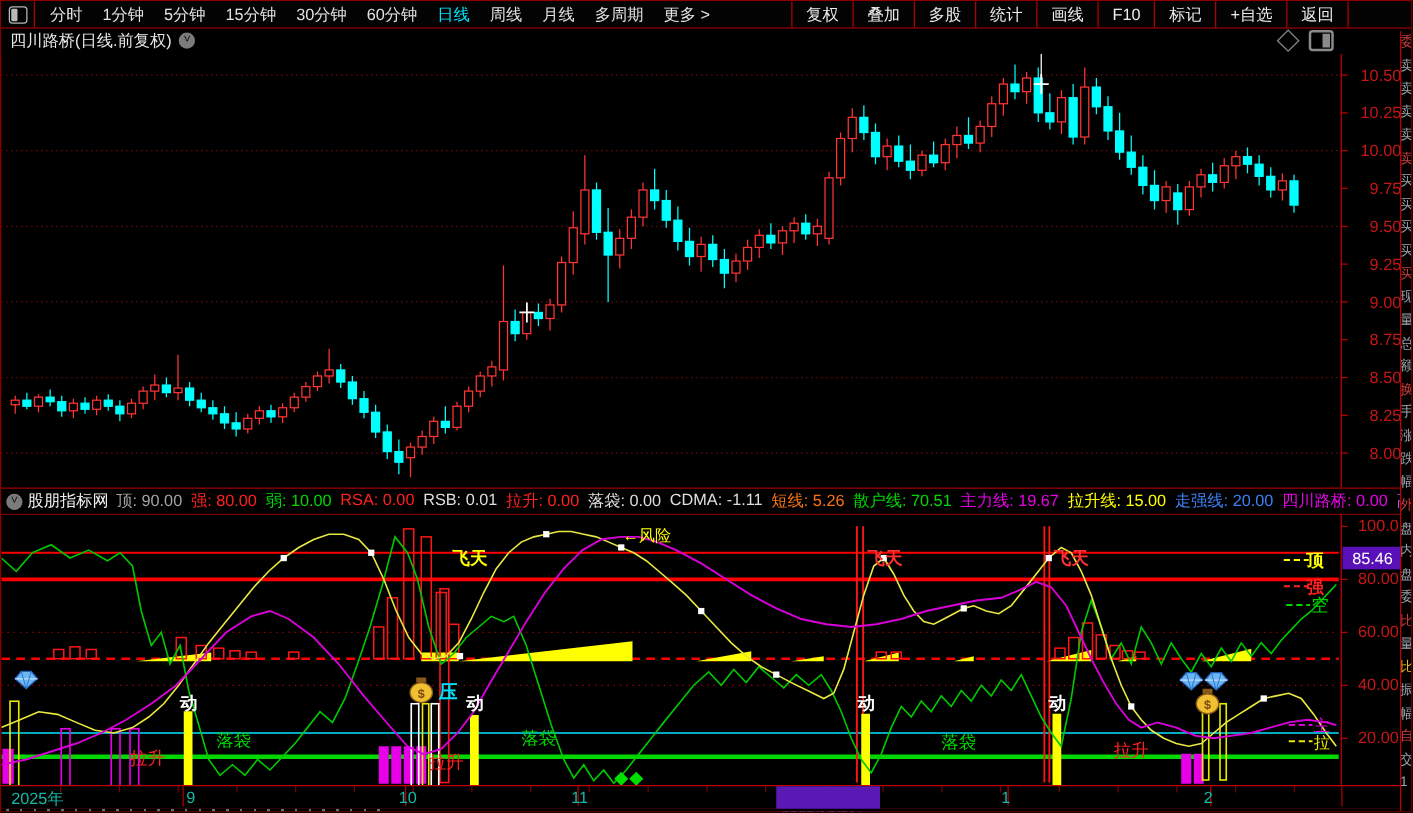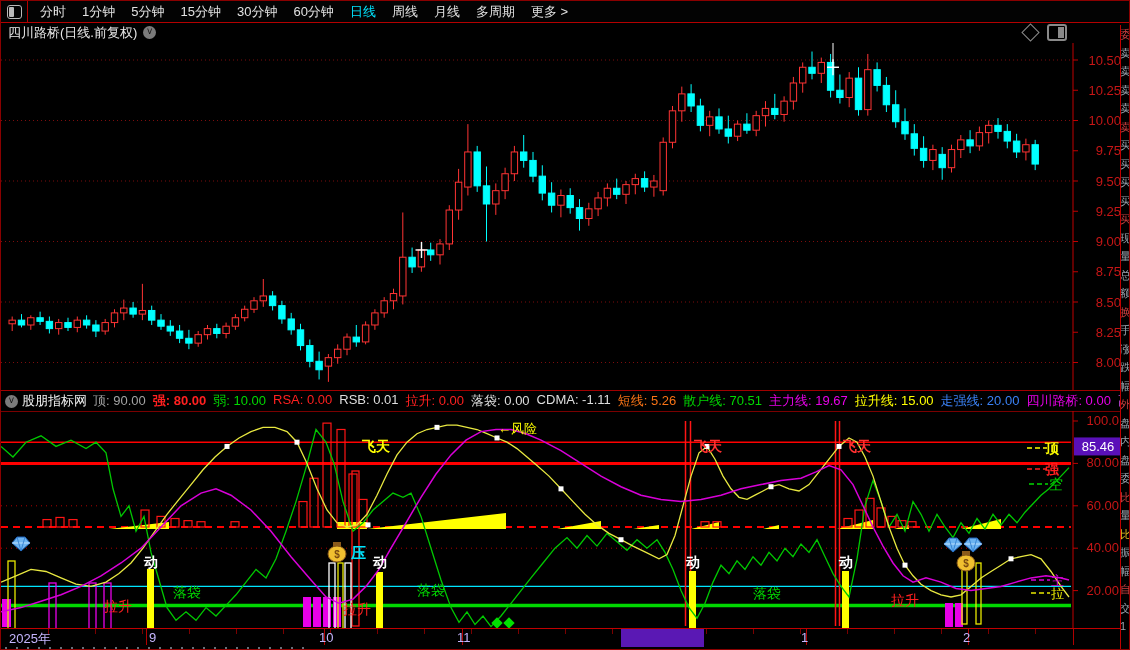--- a/index.html
+++ b/index.html
@@ -29,21 +29,21 @@
   
   #main-chart{position:absolute;left:0;top:42px;}
   #ind-header{position:absolute;left:0;top:389px;width:1128px;height:20px;border-top:1px solid #a00000;
         border-bottom:1px solid #7a0000;display:flex;align-items:center;background:#000;overflow:hidden;}
   #ind-name{color:#f0f0f0;font-size:13px;margin:0 6px 0 4px;white-space:nowrap;}
   .ind-val{font-size:13px;margin-right:7px;white-space:nowrap;}
   #ind-panel{position:absolute;left:0;top:410px;}
   
   #date-axis{position:absolute;left:0;top:627px;width:1128px;height:18px;border-top:1px solid #c00000;
         border-bottom:1px solid #c00000;background:#000;}
-  .dlabel{position:absolute;top:1px;font-size:13px;color:#c4b5fd;white-space:nowrap;}
+  .dlabel{position:absolute;top:1px;font-size:13px;color:#14b8a6;white-space:nowrap;}
   .dtick{position:absolute;top:0;width:1px;height:16px;background:#b00000;}
   .dtick.minor{height:5px;background:#7a0000;}
   #date-highlight{position:absolute;top:0;height:16px;background:#5a18b4;color:#fff;font-size:12px;
         padding:16px 4px 0 4px;white-space:nowrap;}
   #bottom-clip{position:absolute;left:0;top:646px;width:1128px;height:4px;overflow:hidden;background:#000;}
   #bottom-clip .marks{height:3px;margin-left:4px;width:300px;
         background:repeating-linear-gradient(90deg,#66707a 0 2px,transparent 2px 11px);}
   
   #side-sliver{position:absolute;right:0;top:24px;bottom:0;width:8px;background:#000;
         border-left:1px solid #c00000;overflow:hidden;z-index:40;}
@@ -66,20 +66,31 @@
         <span class="period">1分钟</span>
         <span class="period">5分钟</span>
         <span class="period">15分钟</span>
         <span class="period">30分钟</span>
         <span class="period">60分钟</span>
         <span class="period active">日线</span>
         <span class="period">周线</span>
         <span class="period">月线</span>
         <span class="period">多周期</span>
         <span class="period">更多 &gt;</span>
+      </div>
+    <div id="actions">
+        <span class="action">复权</span>
+        <span class="action">叠加</span>
+        <span class="action">多股</span>
+        <span class="action">统计</span>
+        <span class="action">画线</span>
+        <span class="action">F10</span>
+        <span class="action">标记</span>
+        <span class="action">+自选</span>
+        <span class="action">返回</span>
       </div>
   </div>
 
   <div id="row2">
     <span id="stock-title">四川路桥(日线.前复权)</span>
     <span class="circ-chevron">˅</span>
     <div id="row2-icons">
       <span id="diamond-outline"></span>
       <span id="panel-toggle"></span>
     </div>
@@ -342,21 +353,21 @@
         <line x1="832" y1="0" x2="832" y2="20.260000000000062" stroke="#fff" stroke-width="1"></line>
         <line x1="826" y1="24.260000000000062" x2="838" y2="24.260000000000062" stroke="#fff" stroke-width="1.4"></line>
         <line x1="832" y1="16.260000000000062" x2="832" y2="32.26000000000006" stroke="#fff" stroke-width="1.4"></line>
       </svg></div>
 
   <div id="ind-header">
     <span class="circ-chevron" style="margin-left:4px;">˅</span>
     <span id="ind-name">股朋指标网</span>
     <span id="ind-values" style="display:flex;">
         <span class="ind-val" style="color: #a3a3a3;">顶: 90.00</span>
-        <span class="ind-val" style="color: rgb(255, 32, 32); font-weight: bold;">强: 80.00</span>
+        <span class="ind-val" style="color: rgb(255, 32, 32);">强: 80.00</span>
         <span class="ind-val" style="color: rgb(0, 216, 0);">弱: 10.00</span>
         <span class="ind-val" style="color: rgb(255, 32, 32);">RSA: 0.00</span>
         <span class="ind-val" style="color: rgb(222, 222, 222);">RSB: 0.01</span>
         <span class="ind-val" style="color: rgb(255, 32, 32);">拉升: 0.00</span>
         <span class="ind-val" style="color: rgb(222, 222, 222);">落袋: 0.00</span>
         <span class="ind-val" style="color: rgb(222, 222, 222);">CDMA: -1.11</span>
         <span class="ind-val" style="color: #f97316;">短线: 5.26</span>
         <span class="ind-val" style="color: rgb(0, 216, 0);">散户线: 70.51</span>
         <span class="ind-val" style="color: rgb(232, 0, 232);">主力线: 19.67</span>
         <span class="ind-val" style="color: rgb(255, 255, 0);">拉升线: 15.00</span>

